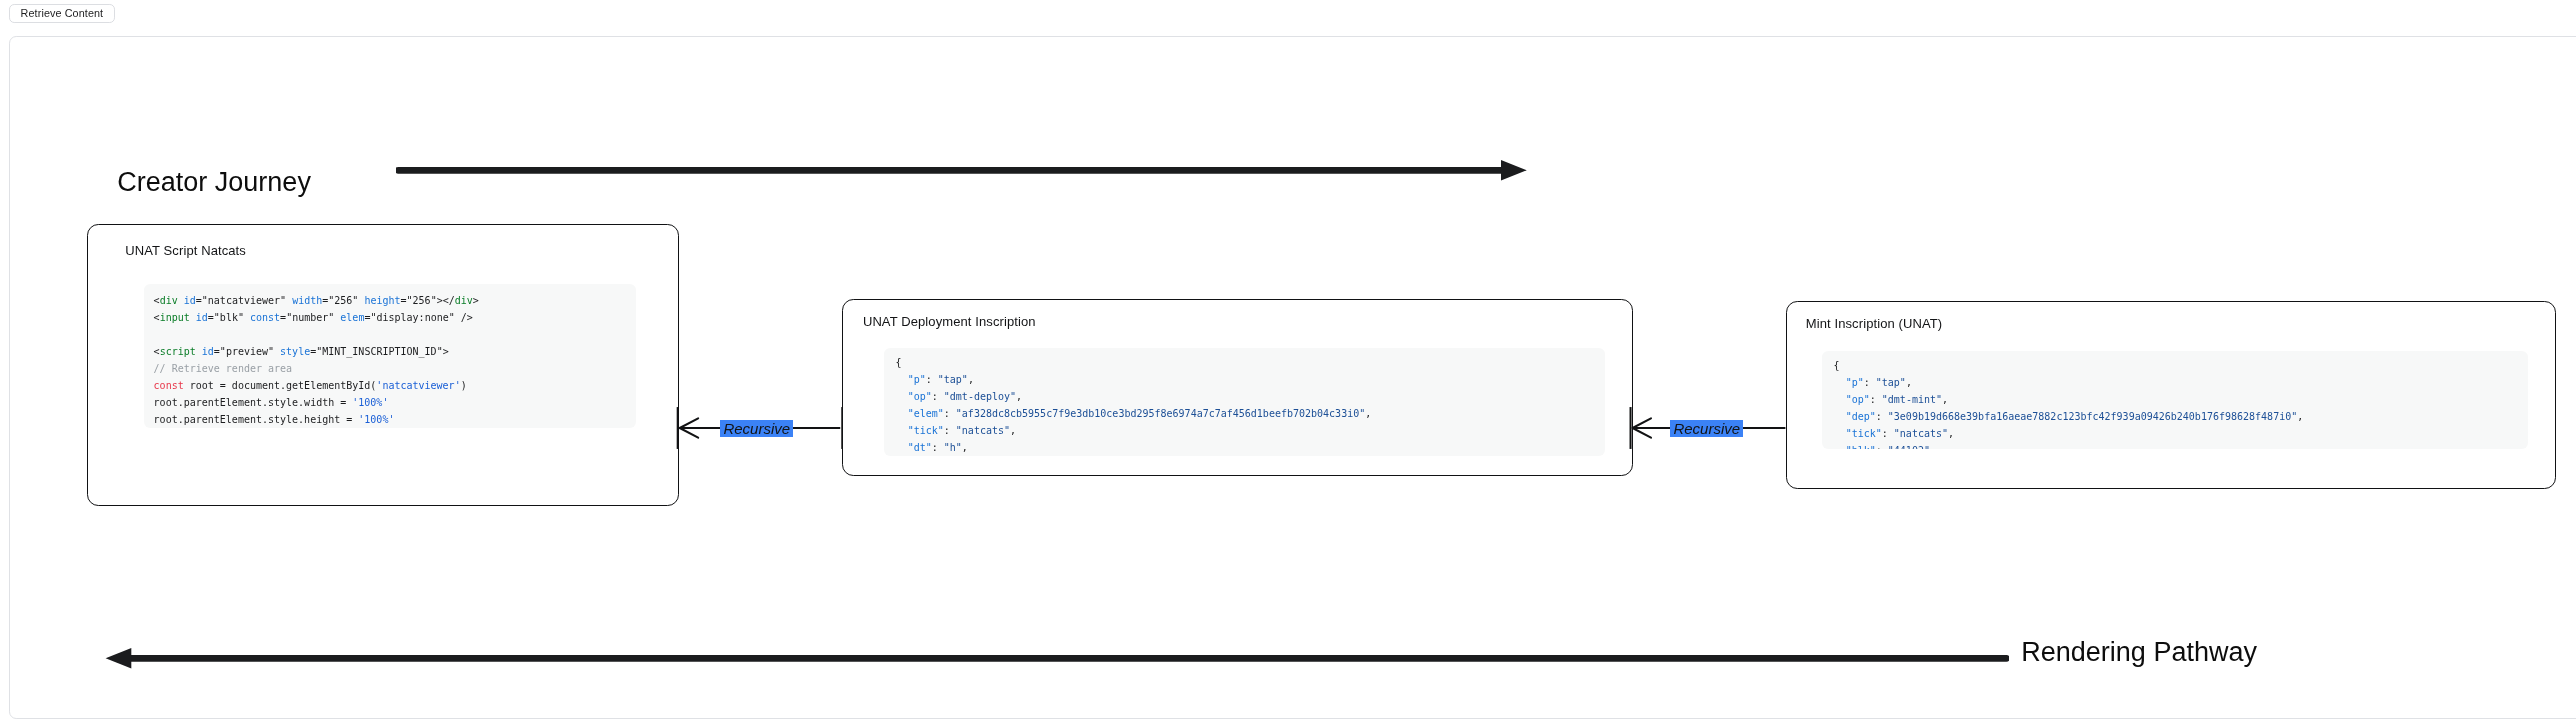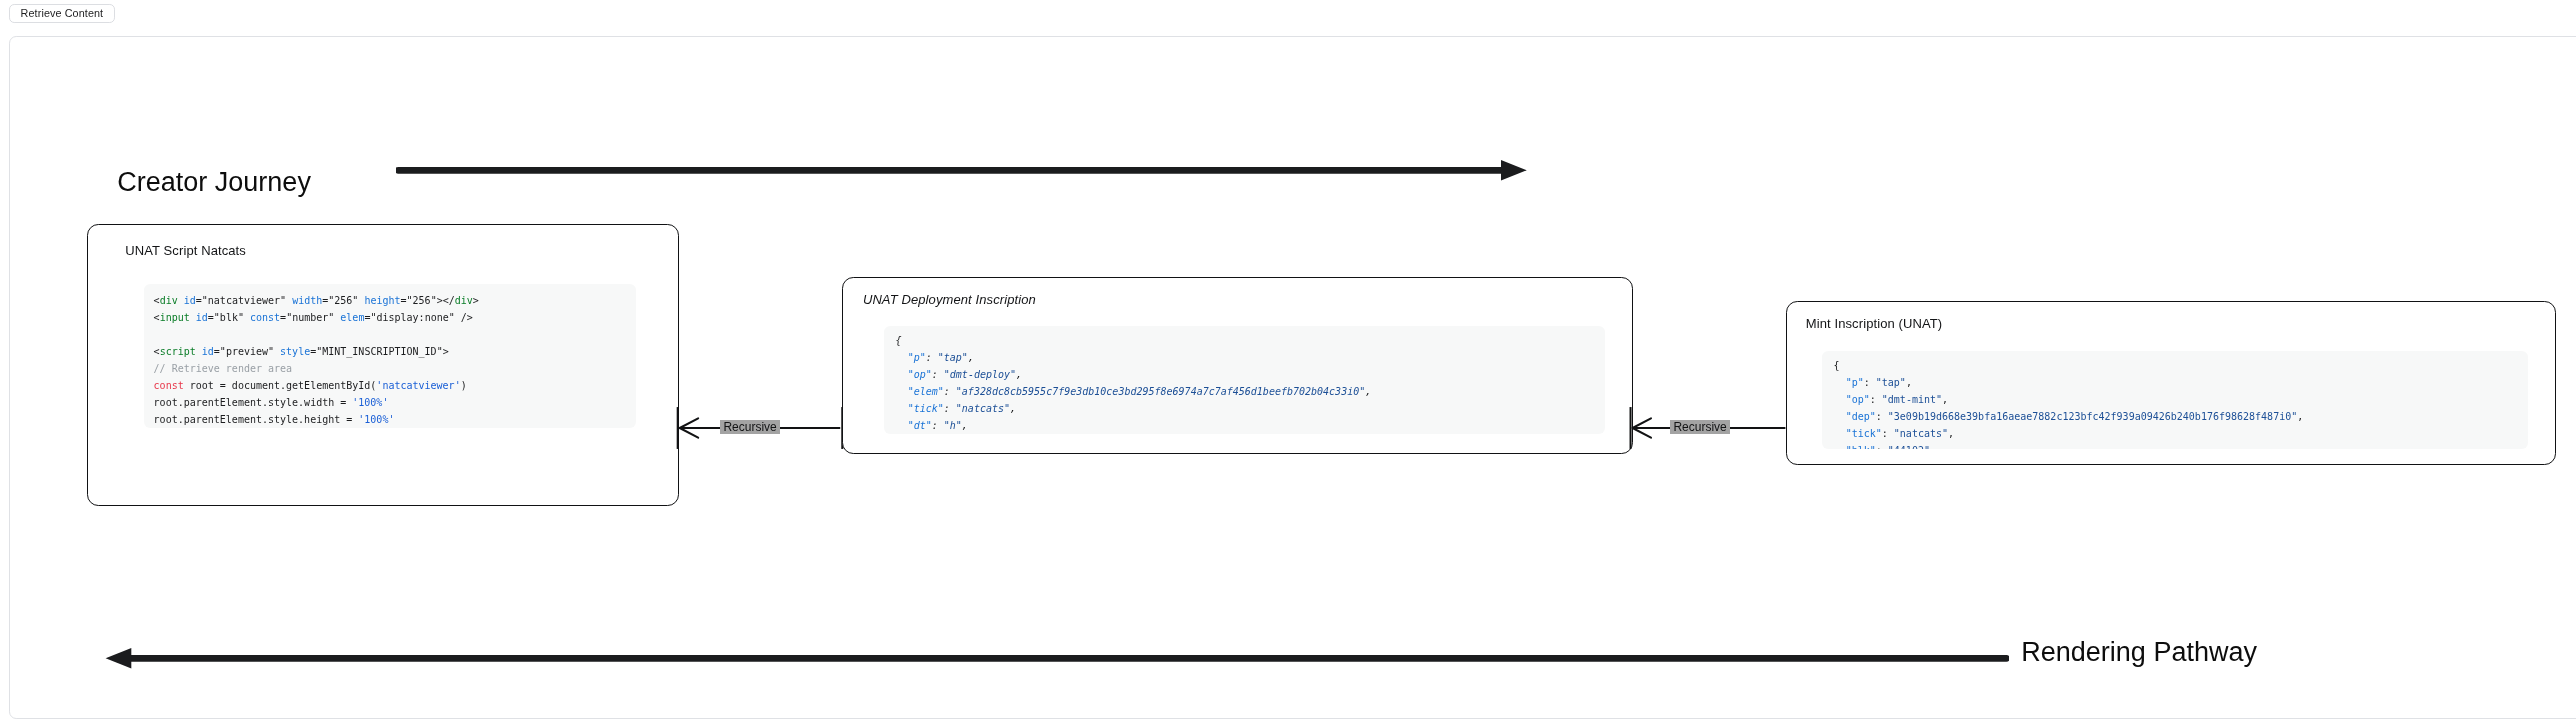--- a/index.html
+++ b/index.html
@@ -79,22 +79,22 @@
   }
   .panel-title {
     position: absolute;
     font-size: 13px;
     color: #131416;
     white-space: nowrap;
     letter-spacing: 0.1px;
   }
 
   #panel-script { left: 77px; top: 187px; width: 592px; height: 282px; }
-  #panel-deploy { left: 832px; top: 240px; width: 791px; height: 177px; font-style: italic; }
-  #panel-mint   { left: 1776px; top: 264px; width: 770px; height: 164px; }
+  #panel-deploy { left: 832px; top: 262px; width: 791px; height: 177px; }
+  #panel-mint   { left: 1776px; top: 264px; width: 770px; height: 188px; }
 
   
   .code-box {
     position: absolute;
     background: #f7f8f8;
     border-radius: 6.2px;
     box-sizing: border-box;
     overflow: hidden;
     font-family: "DejaVu Sans Mono", "Liberation Mono", monospace;
     font-size: 10px;
@@ -121,25 +121,26 @@
   
   .recursive-connector {
     position: absolute;
     height: 46px;
   }
   .recursive-connector svg { display: block; }
   #recursive-1 { left: 665px; top: 368px; width: 170px; }
   #recursive-2 { left: 1618px; top: 368px; width: 162px; }
   .recursive-label {
     position: absolute;
-    font-size: 12px;
+    font-size: 15px;
     color: #121314;
     white-space: nowrap;
-    background: #a3a3a3;
+    background: #3b82f6;
     padding: 0 3.1px;
+    font-style: italic;
   }
   #recursive-label-1 { left: 710px; top: 383px; }
   #recursive-label-2 { left: 1660px; top: 383px; }
 </style>
 </head>
 <body>
 
 <div id="root">
 
   <div class="tab-chip">

